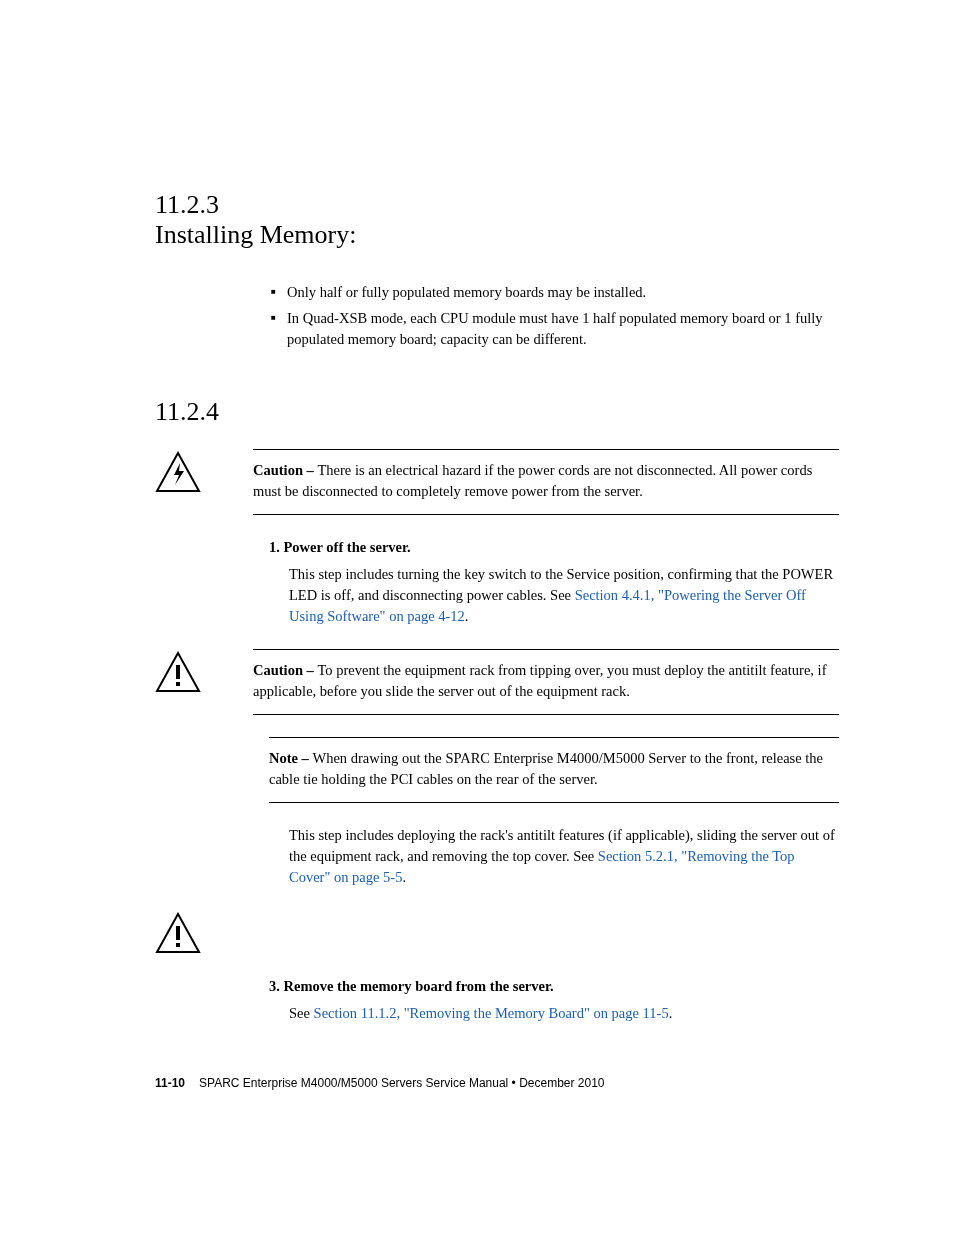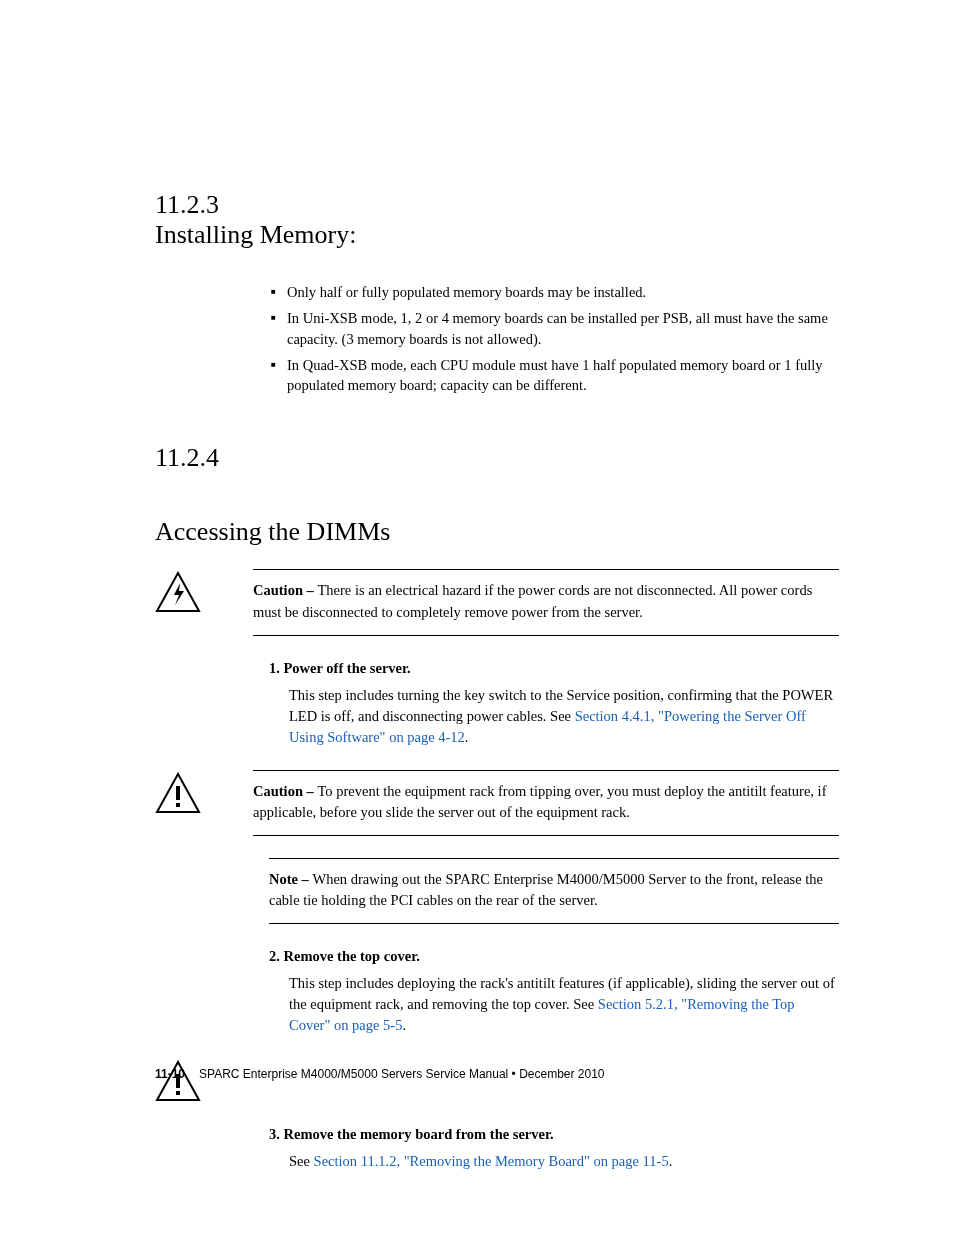--- a/index.html
+++ b/index.html
@@ -99,46 +99,44 @@
       border-top: 1.5px solid #000;
       border-bottom: 1.5px solid #000;
       padding: 10px 0 12px 0;
       font-size: 14.5px;
       line-height: 1.45;
     }
     .note-label { font-weight: 700; }
     .footer {
       position: absolute;
       left: 155px;
-      bottom: 154px;
+      bottom: 145px;
       font-size: 12px;
       font-family: Arial, Helvetica, sans-serif;
       color: #000;
     }
     .footer .pg { font-weight: 700; margin-right: 14px; }
     svg.tri { width: 46px; height: 42px; }
   </style>
 </head>
 <body>
 
 <div class="section-row">
   <div class="sec-num">11.2.3</div>
   <div class="sec-title">Installing Memory:</div>
 </div>
 <div class="content-col">
   <ul class="bullets">
     <li>Only half or fully populated memory boards may be installed.</li>
-    <li>In Uni-XSB mode, 1, 2 or 4 memory boards can be installed per PSB, all must have the same capacity. (3 memory boards is not allowed).</li>
     <li>In Quad-XSB mode, each CPU module must have 1 half populated memory board or 1 fully populated memory board; capacity can be different.</li>
   </ul>
 </div>
 
 <div class="section-row section2">
   <div class="sec-num">11.2.4</div>
-  <div class="sec-title">Accessing the DIMMs</div>
 </div>
 
 <div class="callout-row">
   <div class="icon-slot">
     <svg class="tri" viewBox="0 0 46 42">
       <polygon points="23,2 44,40 2,40" fill="none" stroke="#000" stroke-width="2"></polygon>
       <path d="M25 12 L19 24 L24 24 L20 34 L29 20 L24 20 Z" fill="#000"></path>
     </svg>
   </div>
   <div class="callout-box">
@@ -166,21 +164,20 @@
   </div>
 </div>
 
 <div class="note-row">
   <div class="note-box">
     <span class="note-label">Note – </span><span>When drawing out the SPARC Enterprise M4000/M5000 Server to the front, release the cable tie holding the PCI cables on the rear of the server.</span>
   </div>
 </div>
 
 <div class="step-block">
-  <div class="step-head">2.  Remove the top cover.</div>
   <div class="step-body">
     <span>This step includes deploying the rack's antitilt features (if applicable), sliding the server out of the equipment rack, and removing the top cover. See </span><span class="link">Section 5.2.1, "Removing the Top Cover" on page 5-5</span><span>.</span>
   </div>
 </div>
 
 <div class="callout-row">
   <div class="icon-slot">
     <svg class="tri" viewBox="0 0 46 42">
       <polygon points="23,2 44,40 2,40" fill="none" stroke="#000" stroke-width="2"></polygon>
       <rect x="21" y="14" width="4" height="14" fill="#000"></rect>

